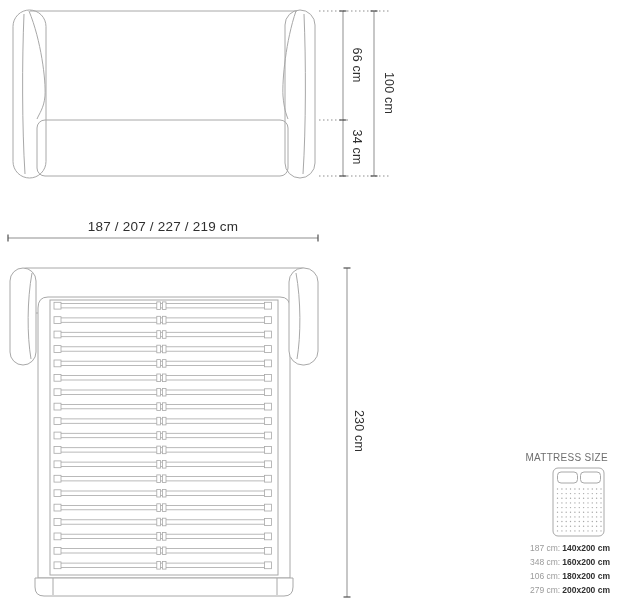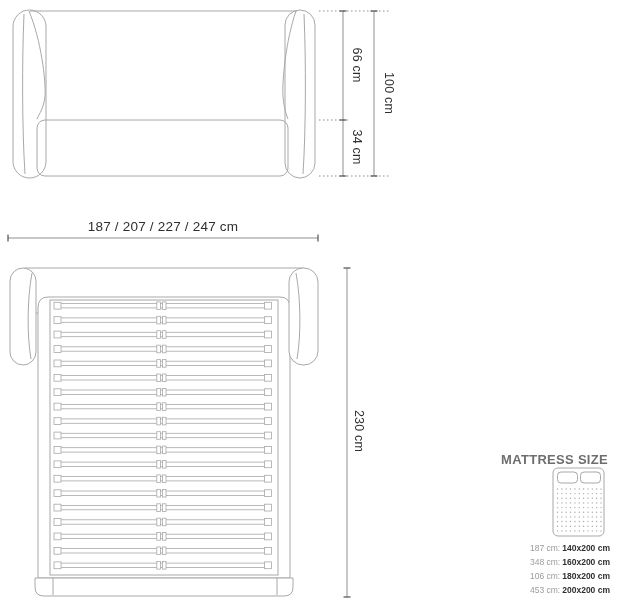--- a/index.html
+++ b/index.html
@@ -21,21 +21,21 @@
   .dots circle{fill:var(--line);stroke:none;}
   .vlabel{
     position:absolute;transform:translate(-50%,-50%) rotate(90deg);
     white-space:nowrap;font-size:12.5px;color:var(--text);letter-spacing:0.2px;
   }
   .hlabel{
     position:absolute;transform:translate(-50%,-50%);
     white-space:nowrap;font-size:13.5px;color:var(--text);letter-spacing:0.2px;
   }
   .legend-title{
-    position:absolute;right:9px;top:452px;font-size:13px;font-weight:700;
+    position:absolute;right:9px;top:452px;font-size:10px;font-weight:400;
     color:#6e6e6e;letter-spacing:0.3px;white-space:nowrap;
   }
   .legend-rows{position:absolute;right:7px;top:541px;}
   .legend-row{font-size:8.5px;line-height:14px;color:var(--muted);white-space:nowrap;}
   .legend-row b{color:var(--text);font-weight:700;margin-left:2px;}
 </style>
 </head>
 <body>
 
 <div class="canvas">
@@ -303,25 +303,25 @@
           <circle cx="592.3" cy="530.9" r="0.7"></circle>
           <circle cx="596.6" cy="530.9" r="0.7"></circle>
           <circle cx="601.0" cy="530.9" r="0.7"></circle>
         </g>
     </g>
   </svg>
 
   <span class="vlabel" style="left:357px;top:65px">66 cm</span>
   <span class="vlabel" style="left:357px;top:147px">34 cm</span>
   <span class="vlabel" style="left:389px;top:93px">100 cm</span>
-  <span class="hlabel" style="left:163px;top:226px">187 / 207 / 227 / 247 cm</span>
+  <span class="hlabel" style="left:163px;top:226px">187 / 207 / 227 / 219 cm</span>
   <span class="vlabel" style="left:359px;top:431px">230 cm</span>
 
   <div class="legend-title">MATTRESS SIZE</div>
 
   <div class="legend-rows">
     <div class="legend-row"><span>187 cm:</span><b>140x200 cm</b></div>
     <div class="legend-row"><span>348 cm:</span><b>160x200 cm</b></div>
     <div class="legend-row"><span>106 cm:</span><b>180x200 cm</b></div>
-    <div class="legend-row"><span>453 cm:</span><b>200x200 cm</b></div>
+    <div class="legend-row"><span>279 cm:</span><b>200x200 cm</b></div>
   </div>
 
 </div>
 
 </body></html>

